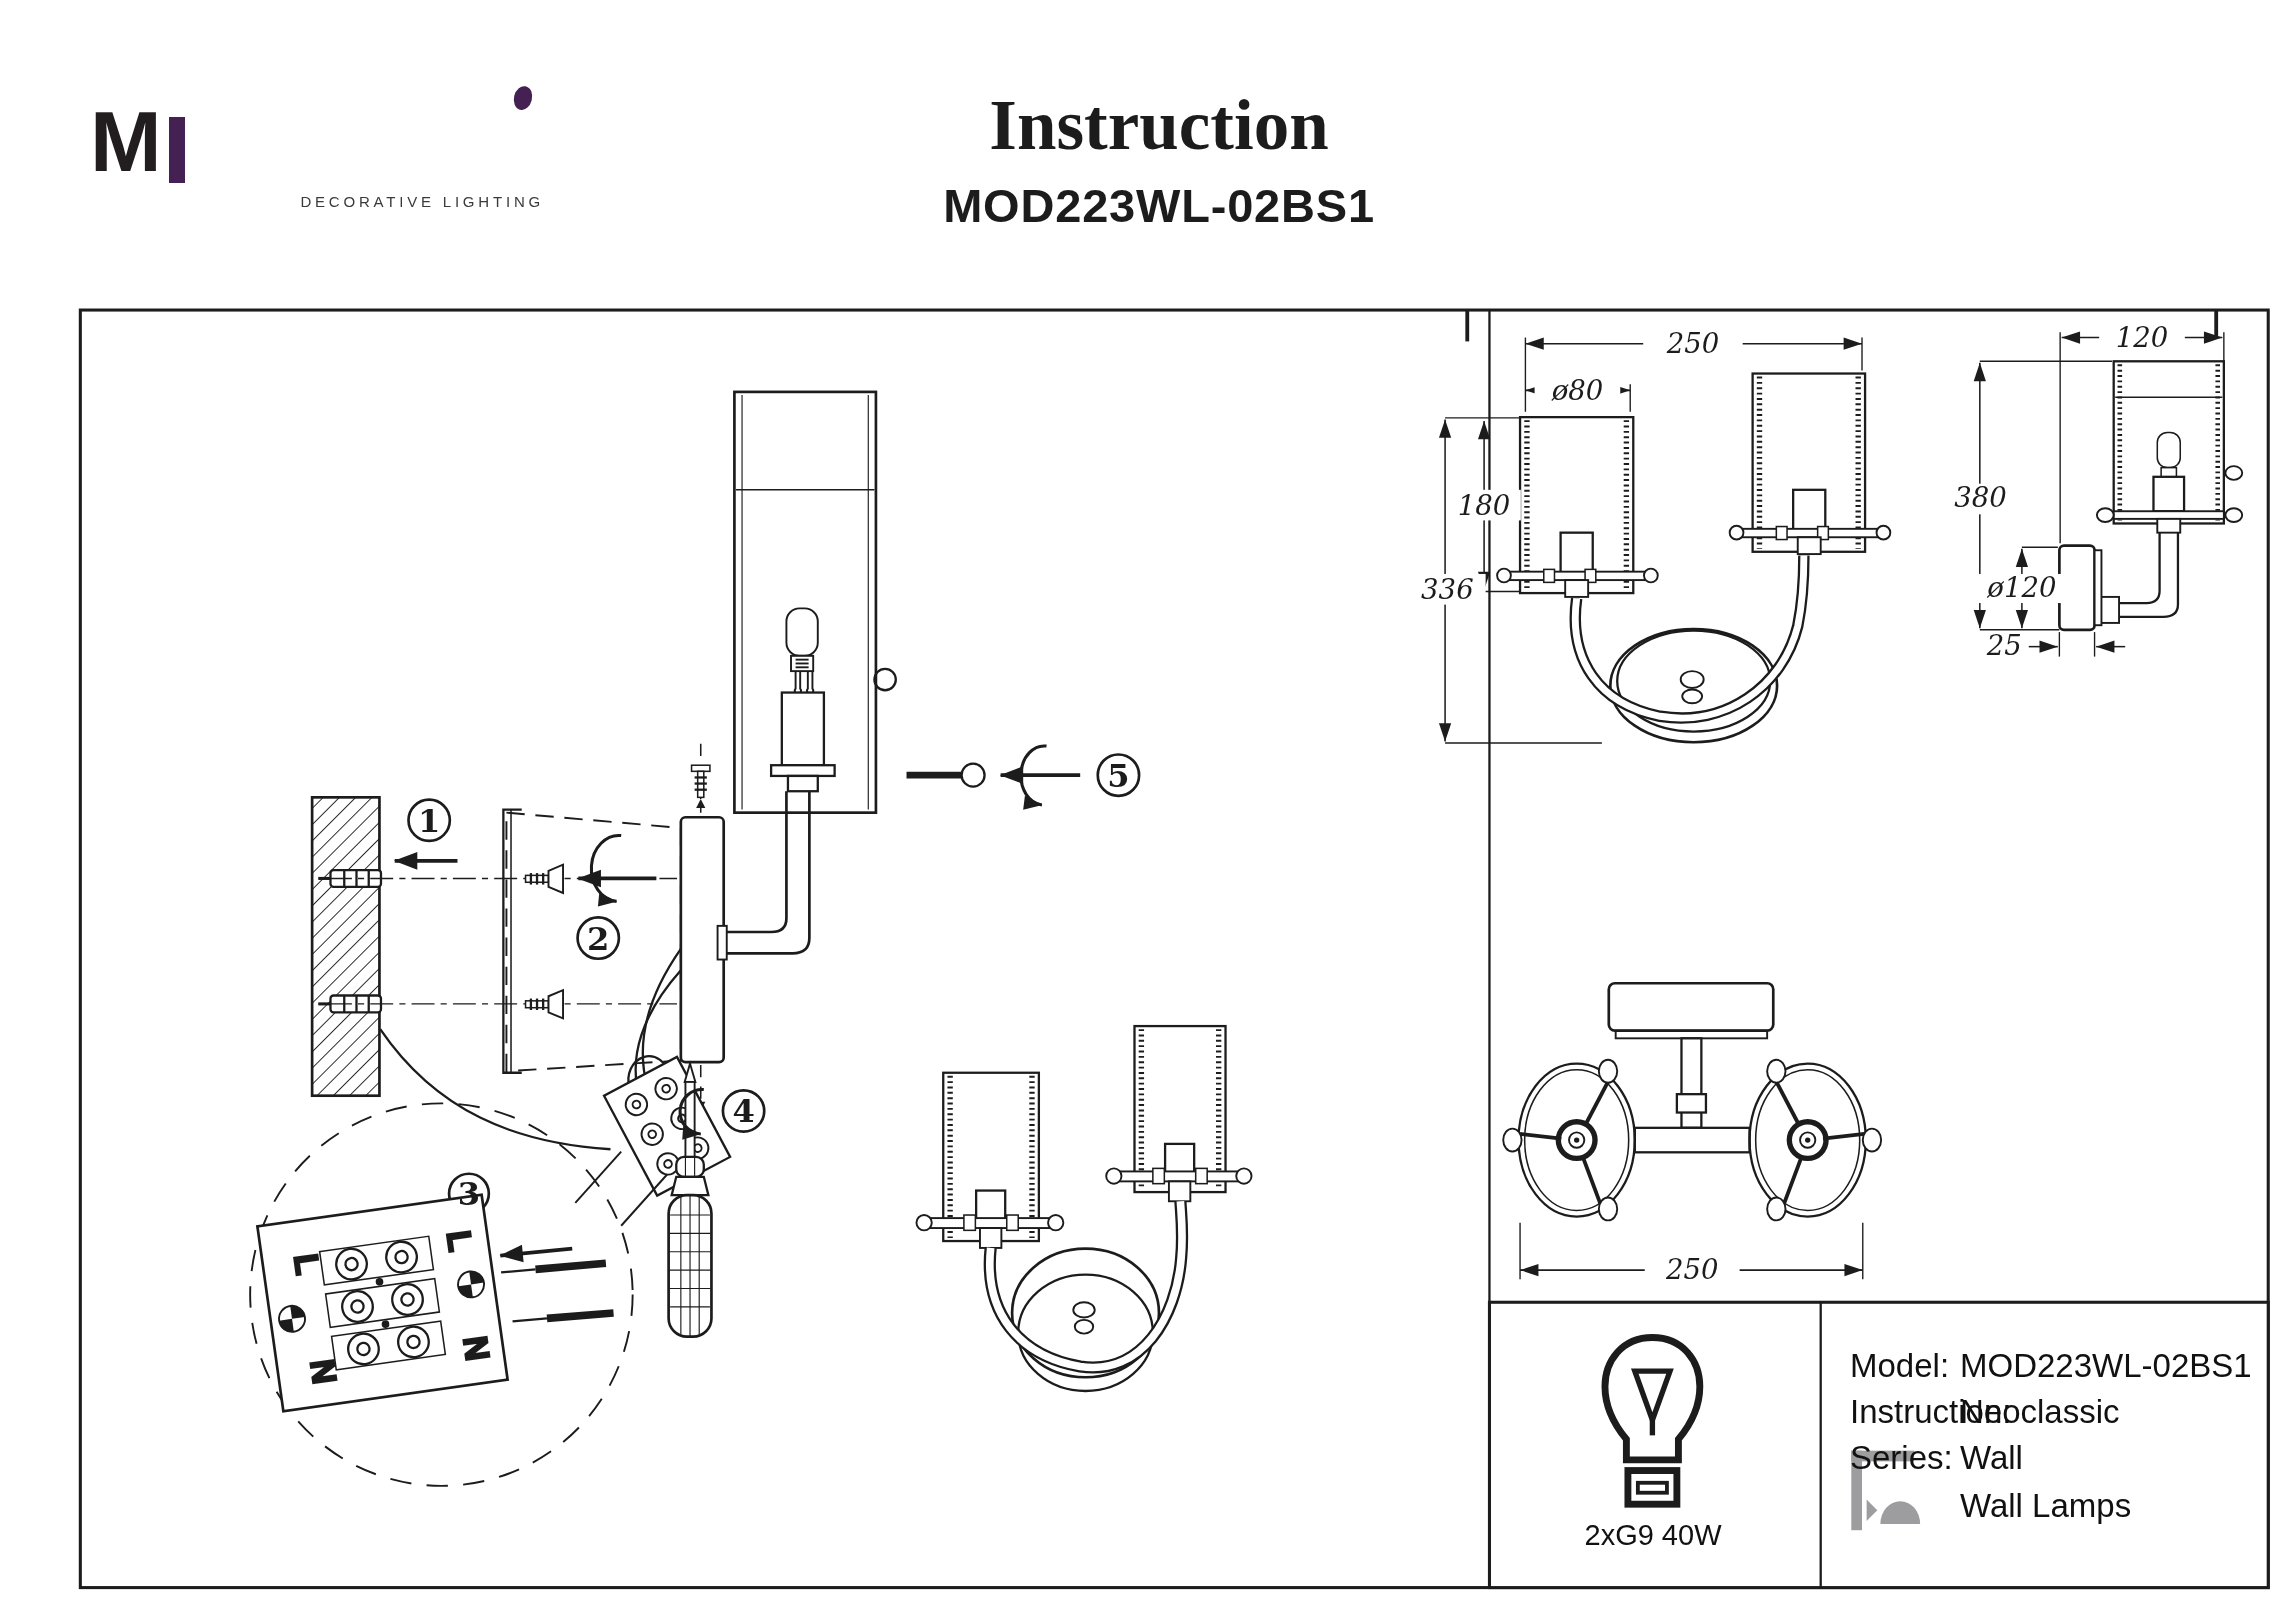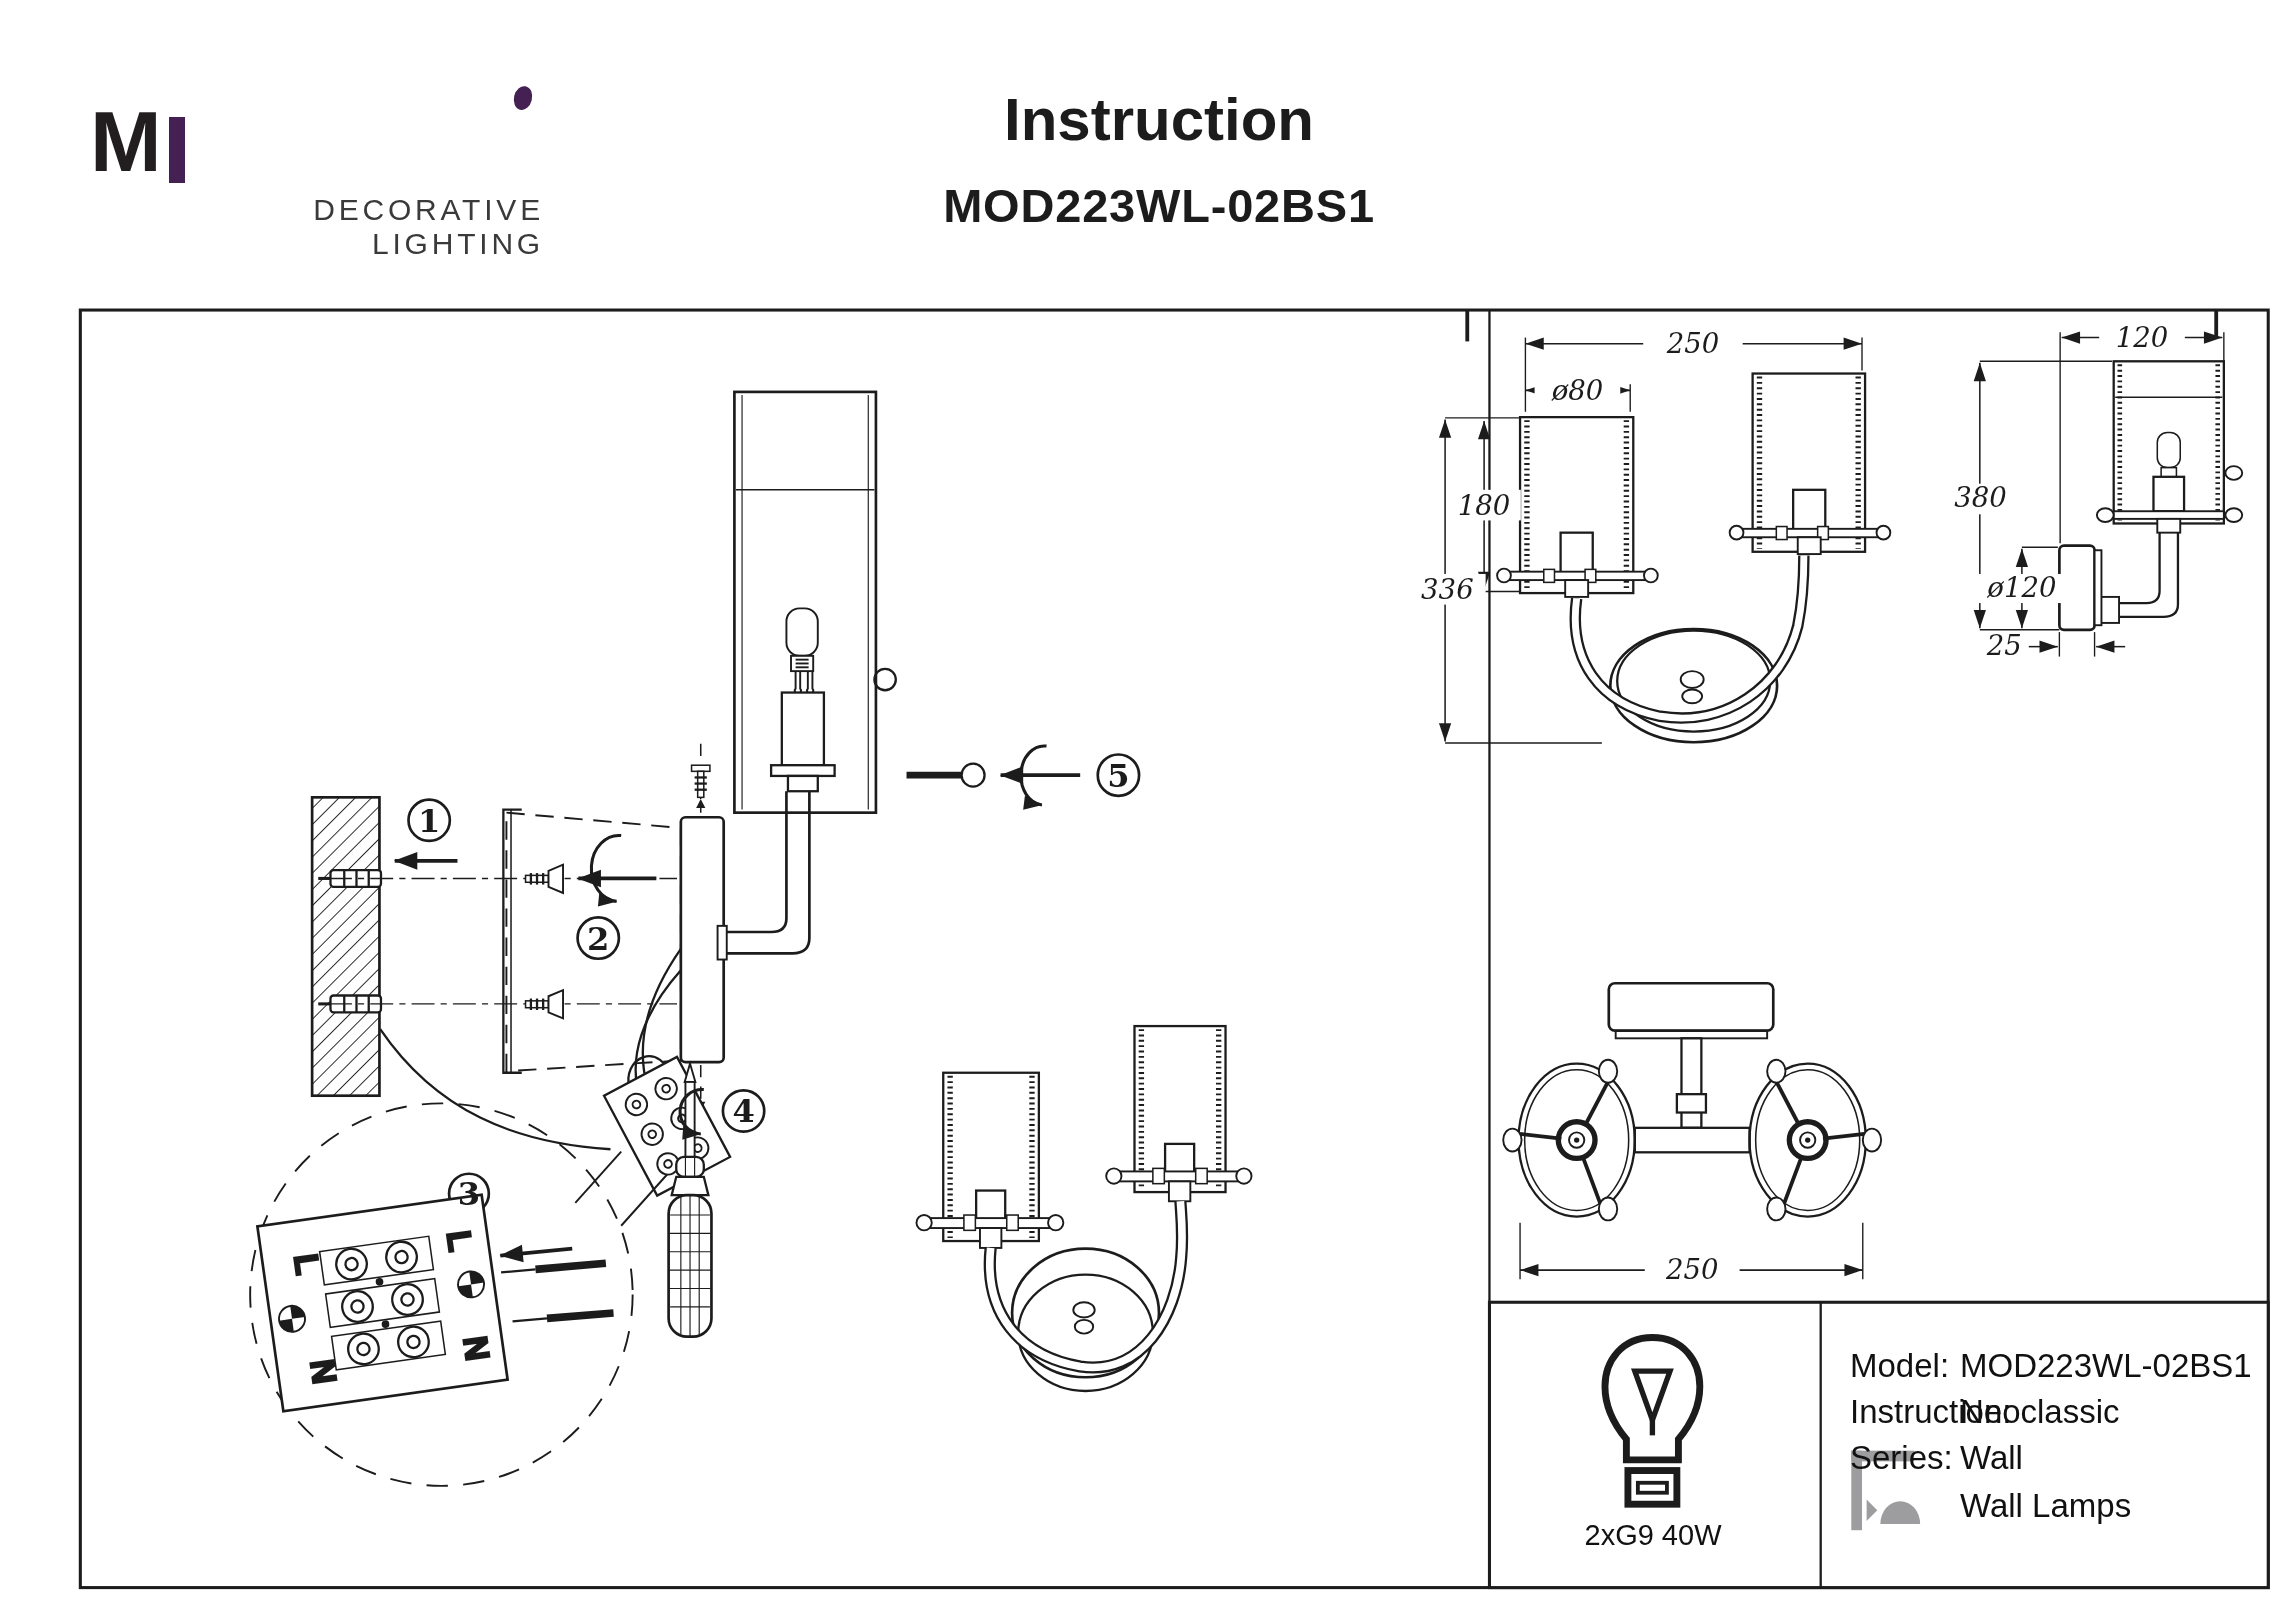--- a/index.html
+++ b/index.html
@@ -4,22 +4,22 @@
 <style>
   html,body{margin:0;padding:0;background:#ffffff;}
   .page{position:relative;width:2295px;height:1623px;background:#fff;overflow:hidden;
         font-family:"Liberation Sans",sans-serif;color:#1c1c1c;}
   .abs{position:absolute;}
   
   .logo-row{display:flex;align-items:flex-end;}
   .logo-word{font-weight:bold;font-size:86px;letter-spacing:6.1px;color:#221e20;line-height:1;}
   .logo-bar{display:inline-block;width:15.3px;height:66px;background:#452153;margin:0 4.6px 1.5px 1.5px;}
   .logo-dot{position:absolute;width:17.6px;height:24px;background:#452153;border-radius:50%;transform:rotate(14deg);}
-  .logo-tagline{font-size:30px;letter-spacing:3.8px;color:#3a3a3a;}
-  .doc-title{font-size:60px;font-weight:bold;line-height:1;text-align:center;}
+  .logo-tagline{font-size:15px;letter-spacing:3.8px;color:#3a3a3a;}
+  .doc-title{font-size:71px;font-weight:bold;line-height:1;text-align:center;font-family:Liberation Serif, serif;}
   .doc-model{font-size:47px;font-weight:bold;text-align:center;letter-spacing:0.8px;}
   
   .spec-label{font-size:33px;color:#111;}
   .spec-value{font-size:33px;color:#111;}
   .bulb-caption{font-size:29px;color:#111;}
   svg text{font-family:"DejaVu Serif","Liberation Serif",serif;}
   text.dim{font-size:36px;font-style:italic;fill:#1c1c1c;}
   text.stepnum{font-size:42px;font-weight:bold;fill:#1c1c1c;}
   text.wire-letter{font-family:"Liberation Sans",sans-serif;font-size:44px;font-weight:bold;fill:#1c1c1c;}
 </style>

